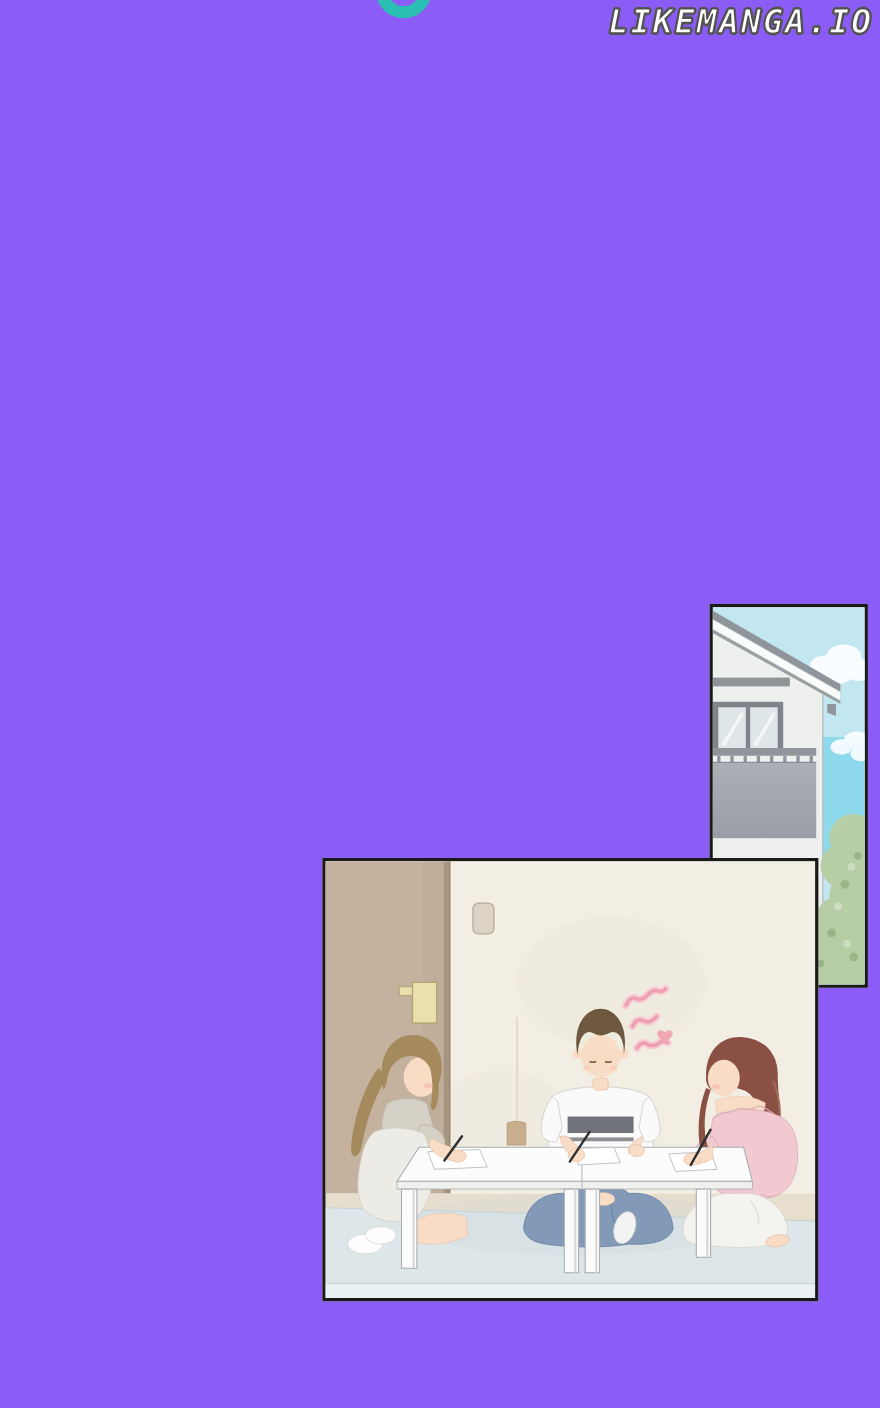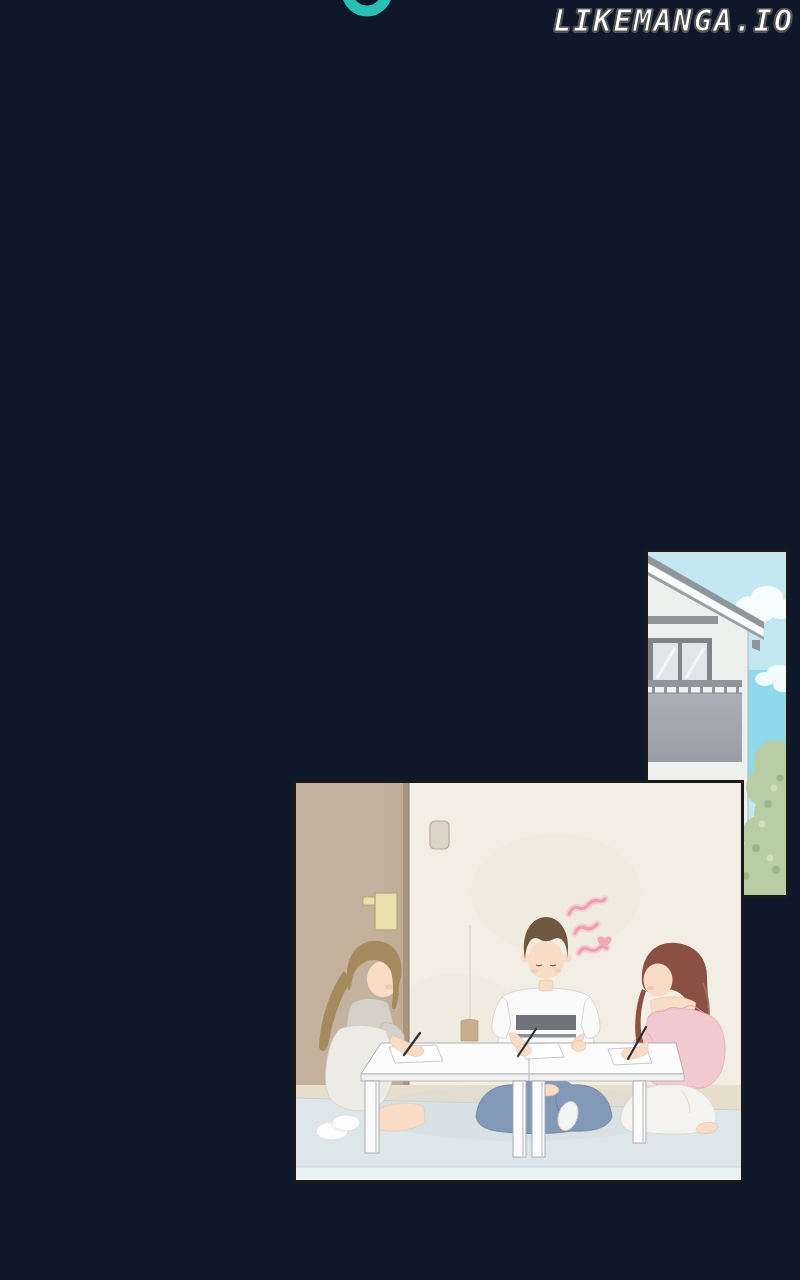--- a/index.html
+++ b/index.html
@@ -1,16 +1,16 @@
 <!DOCTYPE html>
 <html><head>
 <meta charset="utf-8">
 <style>
   html,body{margin:0;padding:0;background:#ffffff;}
-  .page{position:relative;width:800px;height:1280px;background:#0f172a;overflow:hidden;
+  .page{position:relative;width:800px;height:1280px;background:#8b5cf6;overflow:hidden;
         font-family:"DejaVu Sans",sans-serif;}
   .logo-arc{position:absolute;left:330px;top:0;width:80px;height:20px;}
   .watermark{position:absolute;top:3px;right:6px;
     font-family:"DejaVu Sans Mono",monospace;font-style:italic;font-weight:bold;
     font-size:30px;letter-spacing:2px;color:#ffffff;white-space:nowrap;
     -webkit-text-stroke:1.2px #4f4f4f;
     text-shadow:1.5px 0 #565656,-1.5px 0 #565656,0 1.5px #565656,0 -1.5px #565656,
                 1px 1px #565656,-1px -1px #565656,1px -1px #565656,-1px 1px #565656;}
   .panel{position:absolute;border:3px solid #1a1a1a;background:#fff;box-sizing:content-box;}
   .panel-house{left:645px;top:549px;width:138px;height:343px;}

